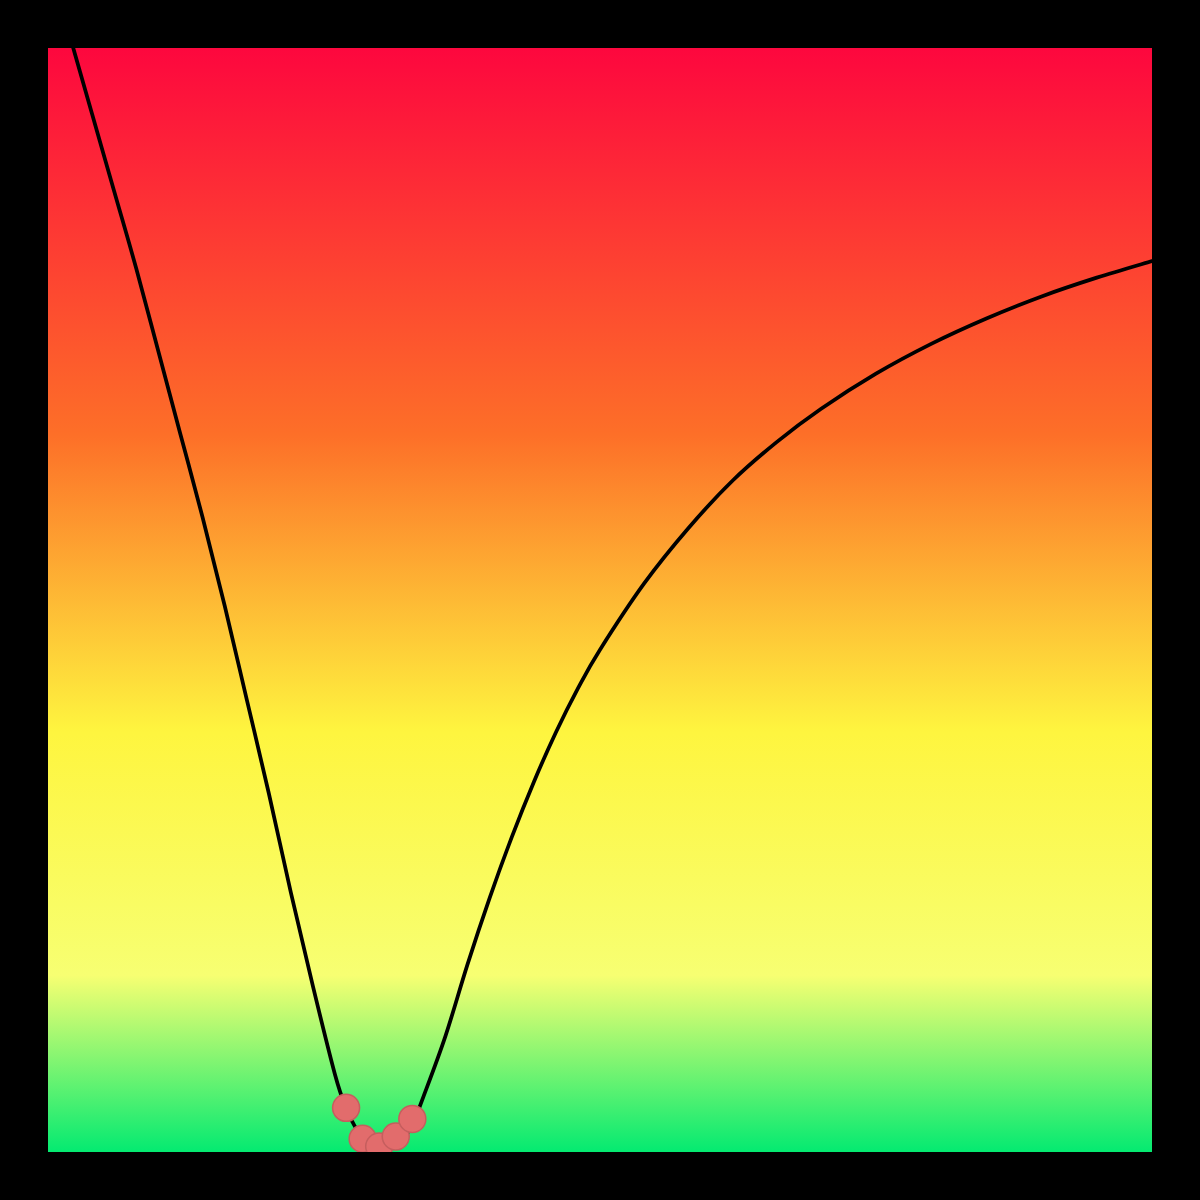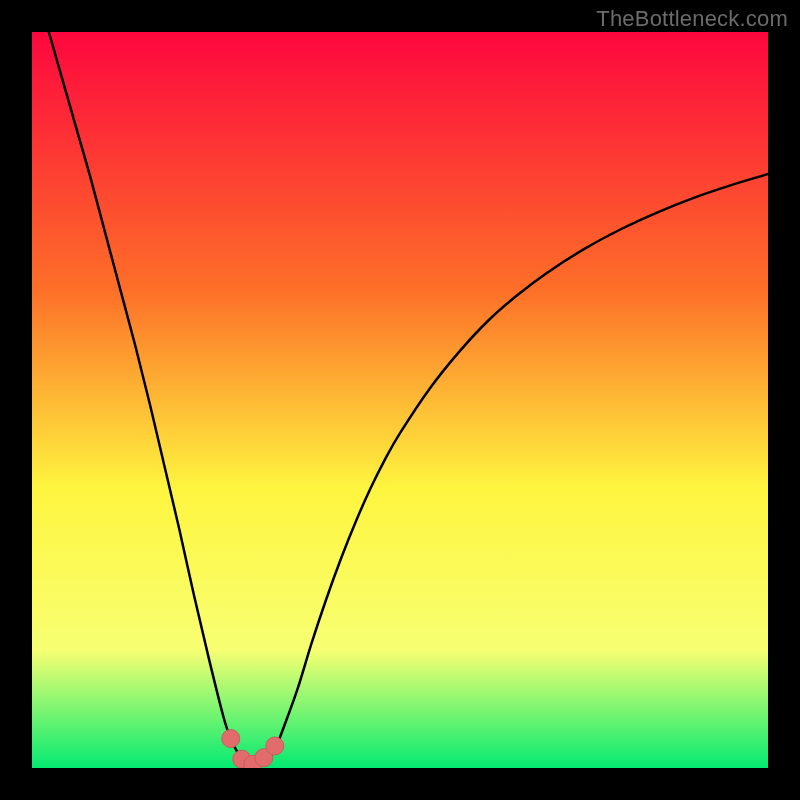--- a/index.html
+++ b/index.html
@@ -31,21 +31,20 @@
   .plot svg {
     display: block;
     width: 736px;
     height: 736px;
   }
 </style>
 </head>
 <body>
 
 <div class="frame">
-  <div class="watermark">TheBottleneck.com</div>
   <div class="plot">
     <svg viewBox="0 0 736 736">
       <defs>
         <linearGradient id="bg-grad" x1="0" y1="0" x2="0" y2="1">
           <stop id="g0" offset="0%" stop-color="#fd073e"></stop>
           <stop id="g1" offset="35%" stop-color="#fd6f28"></stop>
           <stop id="g2" offset="62%" stop-color="#fef53f"></stop>
           <stop id="g3" offset="84%" stop-color="#f7ff72"></stop>
           <stop id="g4" offset="100%" stop-color="#04ea71"></stop>
         </linearGradient>

